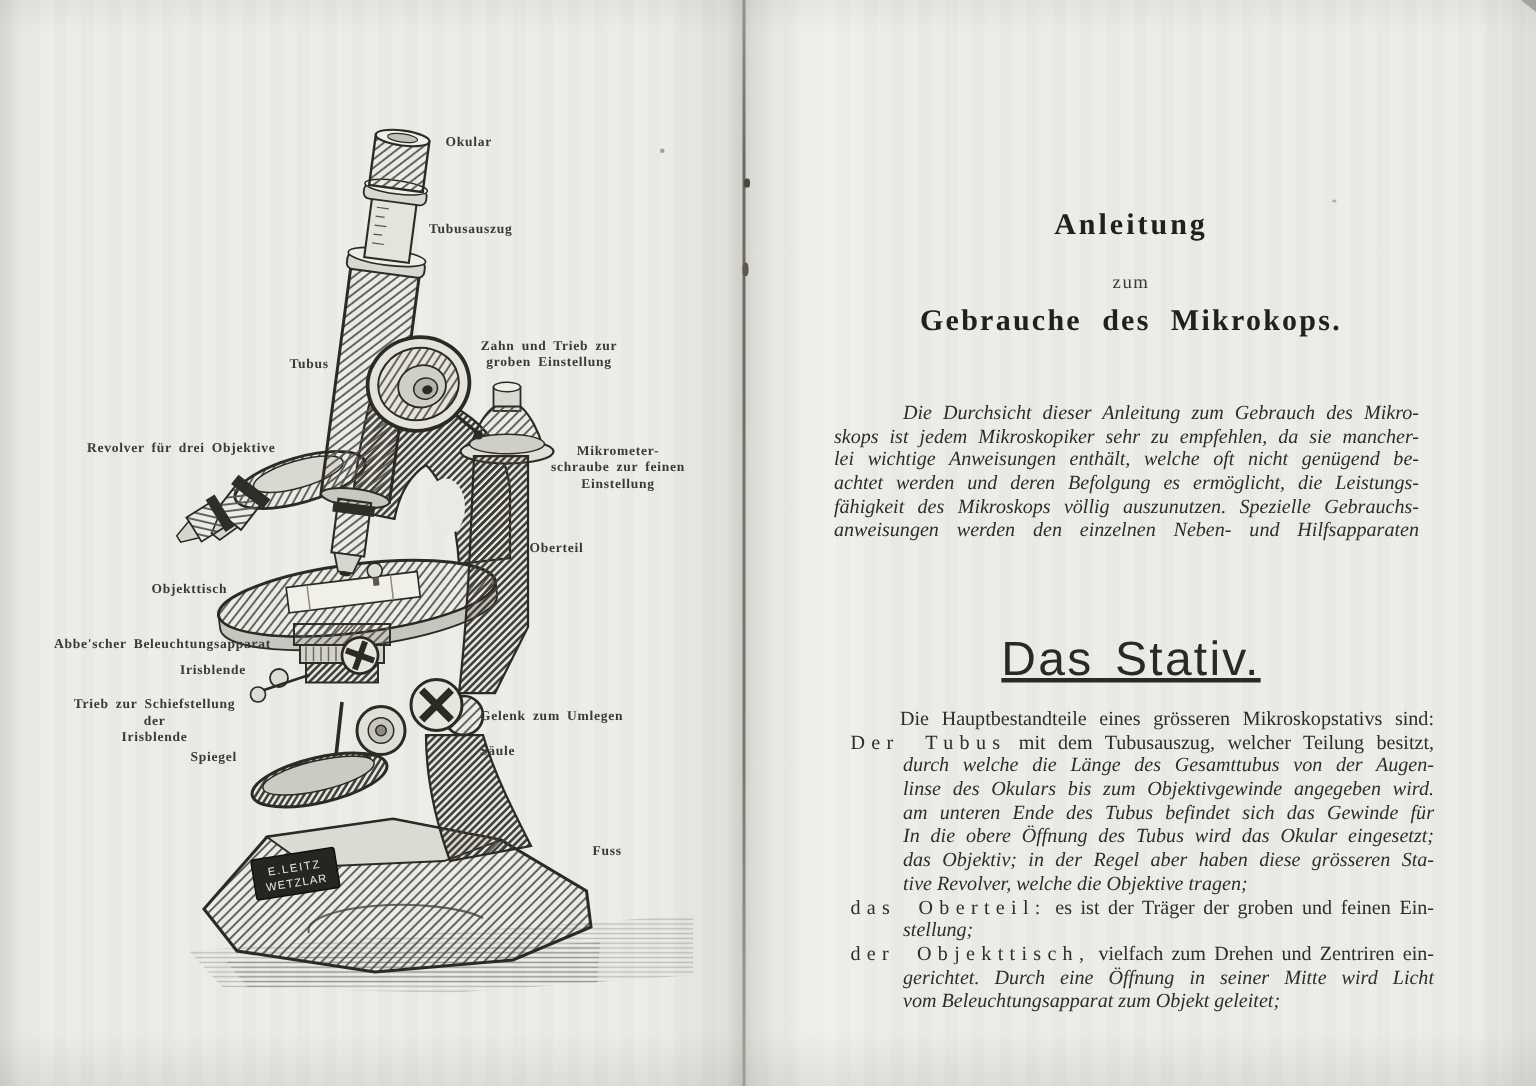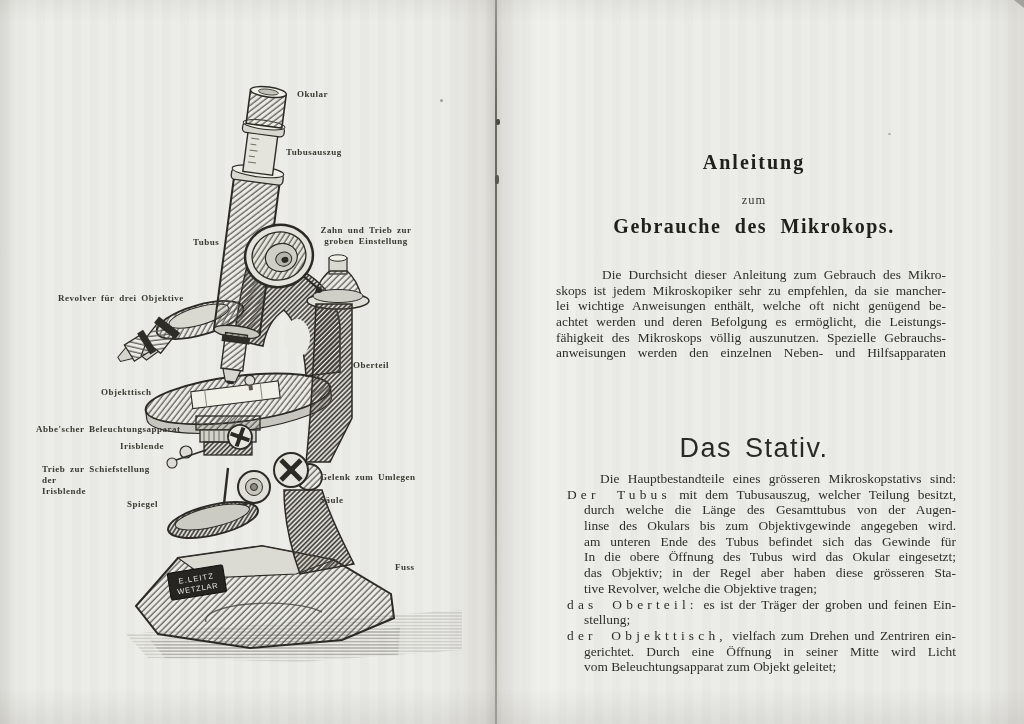--- a/index.html
+++ b/index.html
@@ -32,44 +32,44 @@
   #lbl-okular{left:297px;top:89px;}
   #lbl-tubusauszug{left:286px;top:147px;}
   #lbl-zahn{left:320px;top:225px;width:92px;text-align:center;}
   #lbl-tubus{left:193px;top:237px;}
   #lbl-revolver{left:58px;top:293px;}
   #lbl-mikrometer{left:366px;top:295px;width:92px;text-align:center;}
   #lbl-oberteil{left:353px;top:360px;}
   #lbl-objekttisch{left:101px;top:387px;}
   #lbl-abbe{left:36px;top:424px;}
   #lbl-irisblende{left:120px;top:441px;}
-  #lbl-trieb{left:42px;top:464px;width:122px;}
+  #lbl-trieb{left:42px;top:464px;width:122px;text-align:center;}
   #lbl-spiegel{left:127px;top:499px;}
   #lbl-gelenk{left:320px;top:472px;}
   #lbl-saeule{left:320px;top:495px;}
   #lbl-fuss{left:383px;top:562px;padding-left:12px;}
 
   
-  .rhead{position:absolute;left:556px;width:396px;text-align:center;color:#21211c;margin-top:12px;}
+  .rhead{position:absolute;left:556px;width:396px;text-align:center;color:#21211c;}
   #h-anleitung{top:139px;font-weight:bold;font-size:20px;letter-spacing:2px;}
   #h-zum{top:181px;font-size:12.5px;letter-spacing:1px;color:#3a3a32;}
   #h-gebrauche{top:203px;font-weight:bold;font-size:20px;letter-spacing:1.5px;
     word-spacing:7px;white-space:nowrap;}
   #h-stativ{top:421px;font-family:"Liberation Sans",sans-serif;font-weight:400;
-    font-size:27px;letter-spacing:1.5px;word-spacing:4px;color:#2a2a24;}
+    font-size:32px;letter-spacing:1.5px;word-spacing:4px;color:#2a2a24;text-decoration:underline;}
 
   .textblock{position:absolute;font-size:13.4px;color:#2e2e28;}
-  #intro{left:556px;top:267px;width:390px;}
+  #intro{left:556px;top:267px;width:390px;font-style:italic;}
   #stativ-body{left:567px;top:471px;width:389px;}
   .ln{line-height:15.7px;height:15.7px;white-space:nowrap;
     text-align:justify;text-align-last:justify;}
   .ln.noj{text-align-last:left;}
   .ind-first{text-indent:46px;}
   .ind1{margin-left:33px;}
-  .cont{margin-left:17px;}
+  .cont{margin-left:35px;font-style:italic;}
   .sp{letter-spacing:4.2px;word-spacing:5px;}
 
   svg text{font-family:"Liberation Sans",sans-serif;}
 </style>
 </head>
 <body>
 
 <div class="scan">
 
   <svg width="500" height="724" viewBox="0 0 500 724" style="position:absolute;left:0;top:0;">
@@ -210,20 +210,23 @@
       <ellipse cx="284" cy="261" rx="3.5" ry="3" fill="#2c2a25"></ellipse>
     </g>
   </svg>
 
   <div class="lbl" id="lbl-okular">Okular</div>
   <div class="lbl" id="lbl-tubusauszug">Tubusauszug</div>
   <div class="lbl" id="lbl-zahn">Zahn und Trieb zur
 groben Einstellung</div>
   <div class="lbl" id="lbl-tubus">Tubus</div>
   <div class="lbl" id="lbl-revolver">Revolver für drei Objektive</div>
+  <div class="lbl" id="lbl-mikrometer">Mikrometer-
+schraube zur feinen
+Einstellung</div>
   <div class="lbl" id="lbl-oberteil">Oberteil</div>
   <div class="lbl" id="lbl-objekttisch">Objekttisch</div>
   <div class="lbl" id="lbl-abbe">Abbe'scher Beleuchtungsapparat</div>
   <div class="lbl" id="lbl-irisblende">Irisblende</div>
   <div class="lbl" id="lbl-trieb">Trieb zur Schiefstellung der
 Irisblende</div>
   <div class="lbl" id="lbl-spiegel">Spiegel</div>
   <div class="lbl" id="lbl-gelenk">Gelenk zum Umlegen</div>
   <div class="lbl" id="lbl-saeule">Säule</div>
   <div class="lbl" id="lbl-fuss">Fuss</div>

